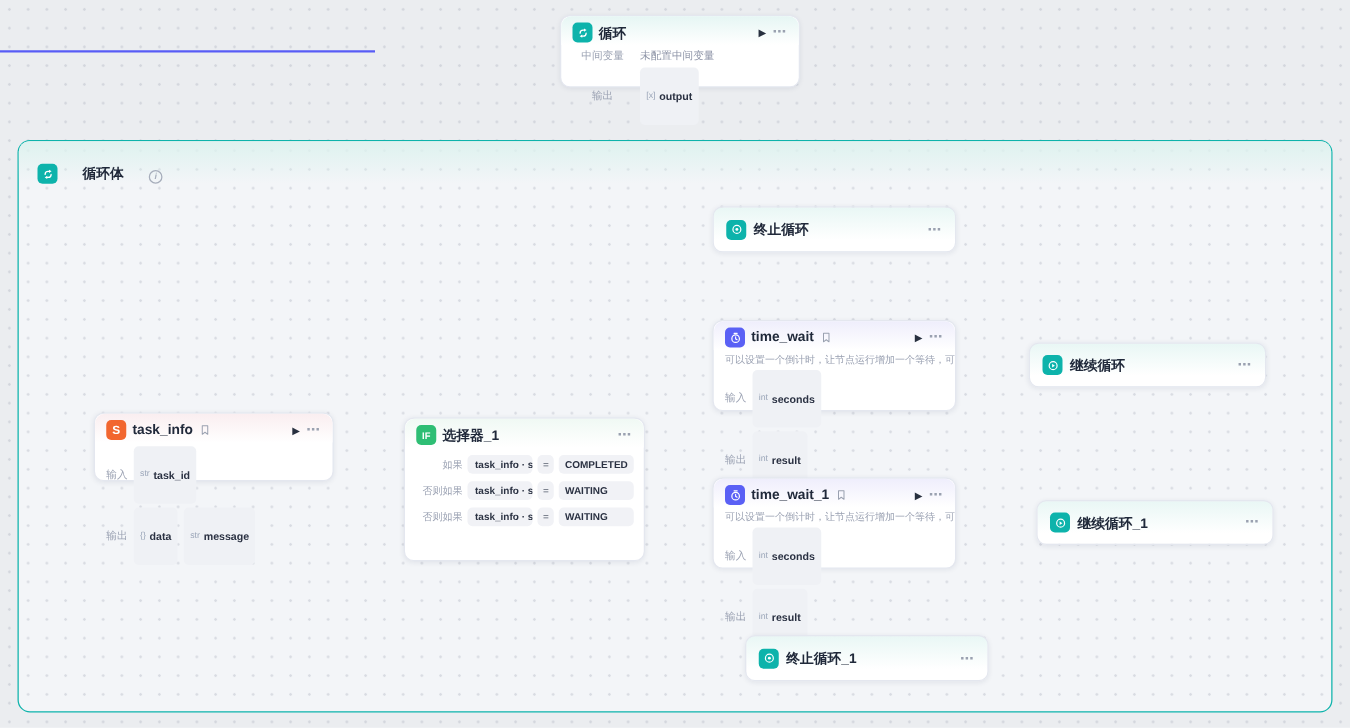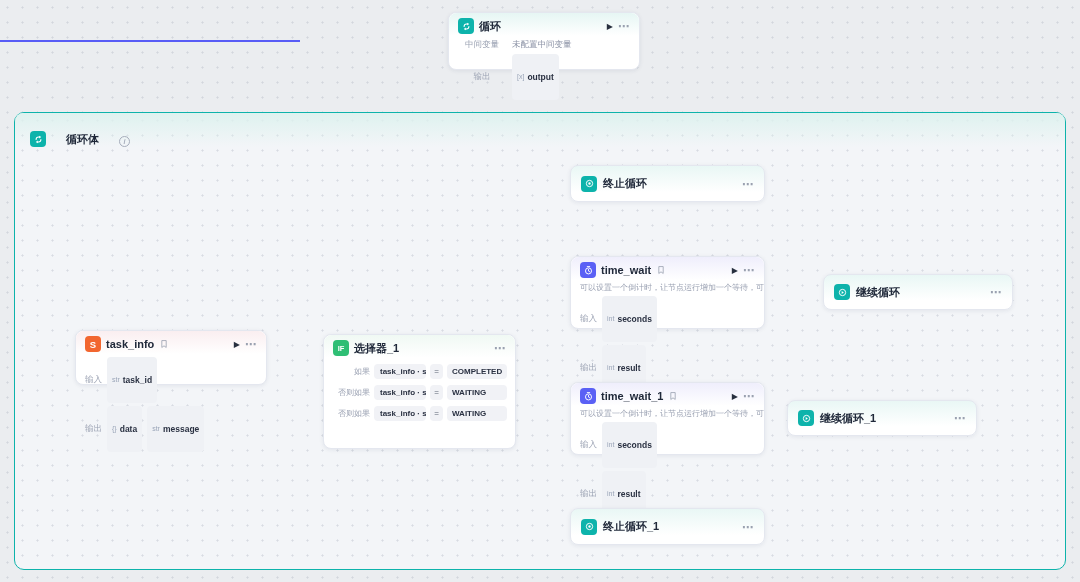--- a/index.html
+++ b/index.html
@@ -74,22 +74,22 @@
     font-weight:700; color:#2a3142; flex:none; white-space:nowrap; overflow:hidden;}
   .cond-empty{flex:1; height:15px; background:#fff; border:1px solid #e4e7ef; border-radius:5px;}
 
   #node-loop{left:448px; top:12px; width:192px; height:58px;}
   #node-task-info{left:75px; top:330px; width:192px; height:55px;}
   #node-selector{left:323px; top:298px; width:193px; height:115px;margin-top:36px;}
   #node-terminate{left:570px; top:165px; width:195px; height:37px;}
   #node-time-wait{left:570px; top:256px; width:195px; height:73px;}
   #node-continue{left:823px; top:274px; width:190px; height:36px;}
   #node-time-wait-1{left:570px; top:382px; width:195px; height:73px;}
-  #node-continue-1{left:787px; top:400px; width:190px; height:36px;}
-  #node-terminate-1{left:570px; top:508px; width:195px; height:37px;align-items:center;}
+  #node-continue-1{left:829px; top:400px; width:190px; height:36px;}
+  #node-terminate-1{left:596px; top:508px; width:195px; height:37px;align-items:center;}
 </style>
 </head>
 <body>
 
 <div class="canvas">
 
   <div id="loop-body">
     <div class="bodyhdr">
       <span class="nicon teal">
         <svg viewBox="0 0 16 16">

